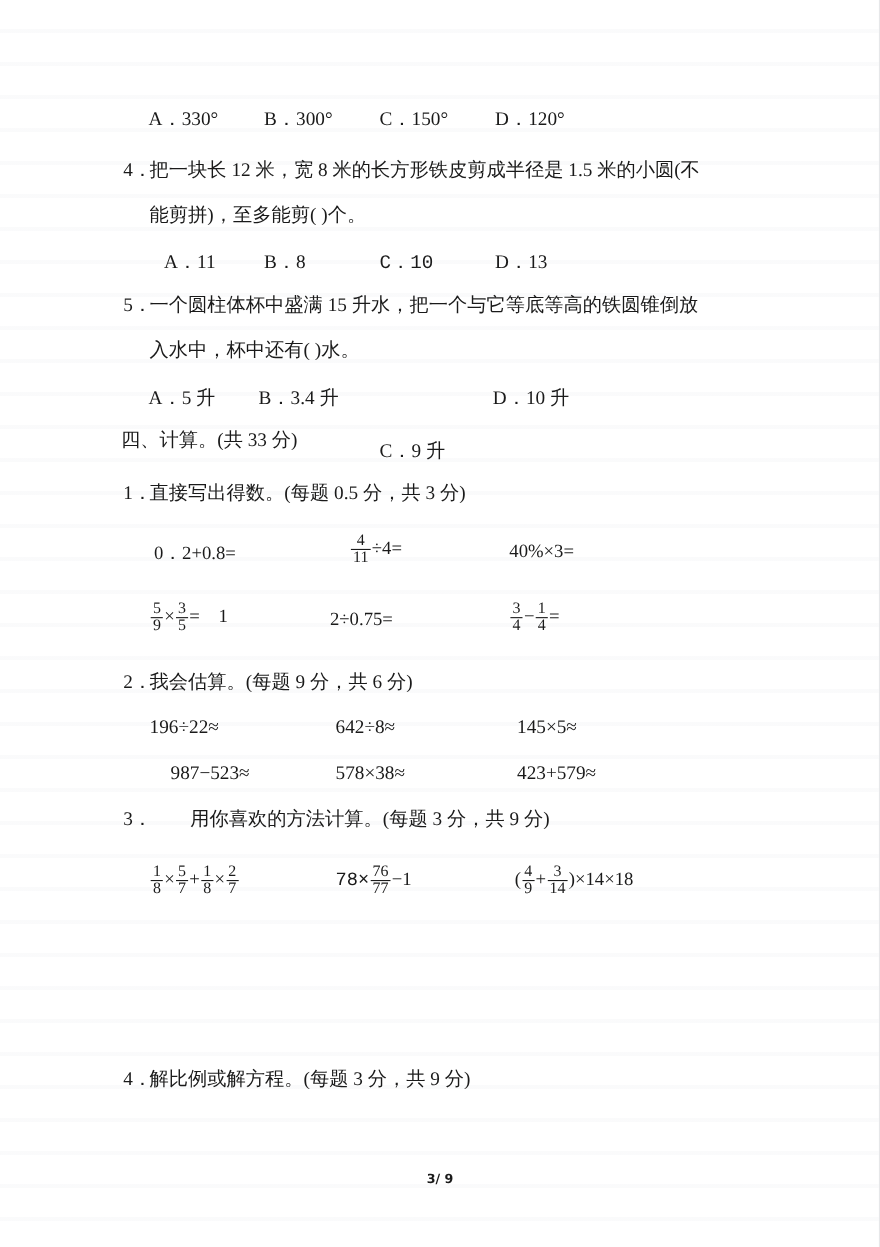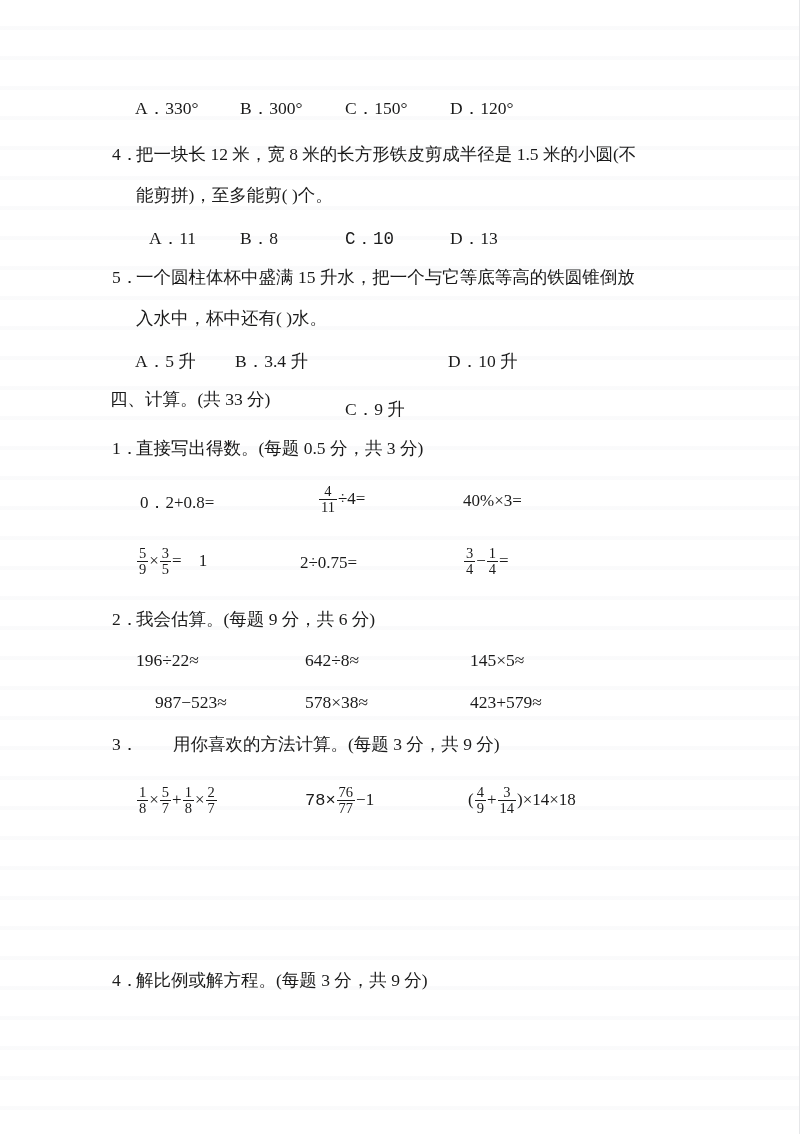--- a/index.html
+++ b/index.html
@@ -151,13 +151,14 @@
 
     <div class="expr" style="position:absolute; left:136px; top:785px;"><span class="frac"><span class="n">1</span><span class="d">8</span></span><span style="white-space: pre;">×</span><span class="frac"><span class="n">5</span><span class="d">7</span></span><span style="white-space: pre;">+</span><span class="frac"><span class="n">1</span><span class="d">8</span></span><span style="white-space: pre;">×</span><span class="frac"><span class="n">2</span><span class="d">7</span></span></div>
     <div class="expr" style="position:absolute; left:305px; top:785px;"><span style="white-space: pre; font-family: Liberation Mono, monospace;">78×</span><span class="frac"><span class="n">76</span><span class="d">77</span></span><span style="white-space: pre;">−1</span></div>
     <div class="expr" style="position:absolute; left:468px; top:785px;"><span style="white-space: pre;">(</span><span class="frac"><span class="n">4</span><span class="d">9</span></span><span style="white-space: pre;">+</span><span class="frac"><span class="n">3</span><span class="d">14</span></span><span style="white-space: pre;">)×14×18</span></div>
 
     <div class="num" style="left:112px; top:972px;">4．</div>
     <div class="ln cjk" style="left:136px; top:972px;">解比例或解方程。(每题 3 分，共 9 分)</div>
 
   </div>
 
+  <div id="footer">3/ 9</div>
 </div>
 
 </body></html>

